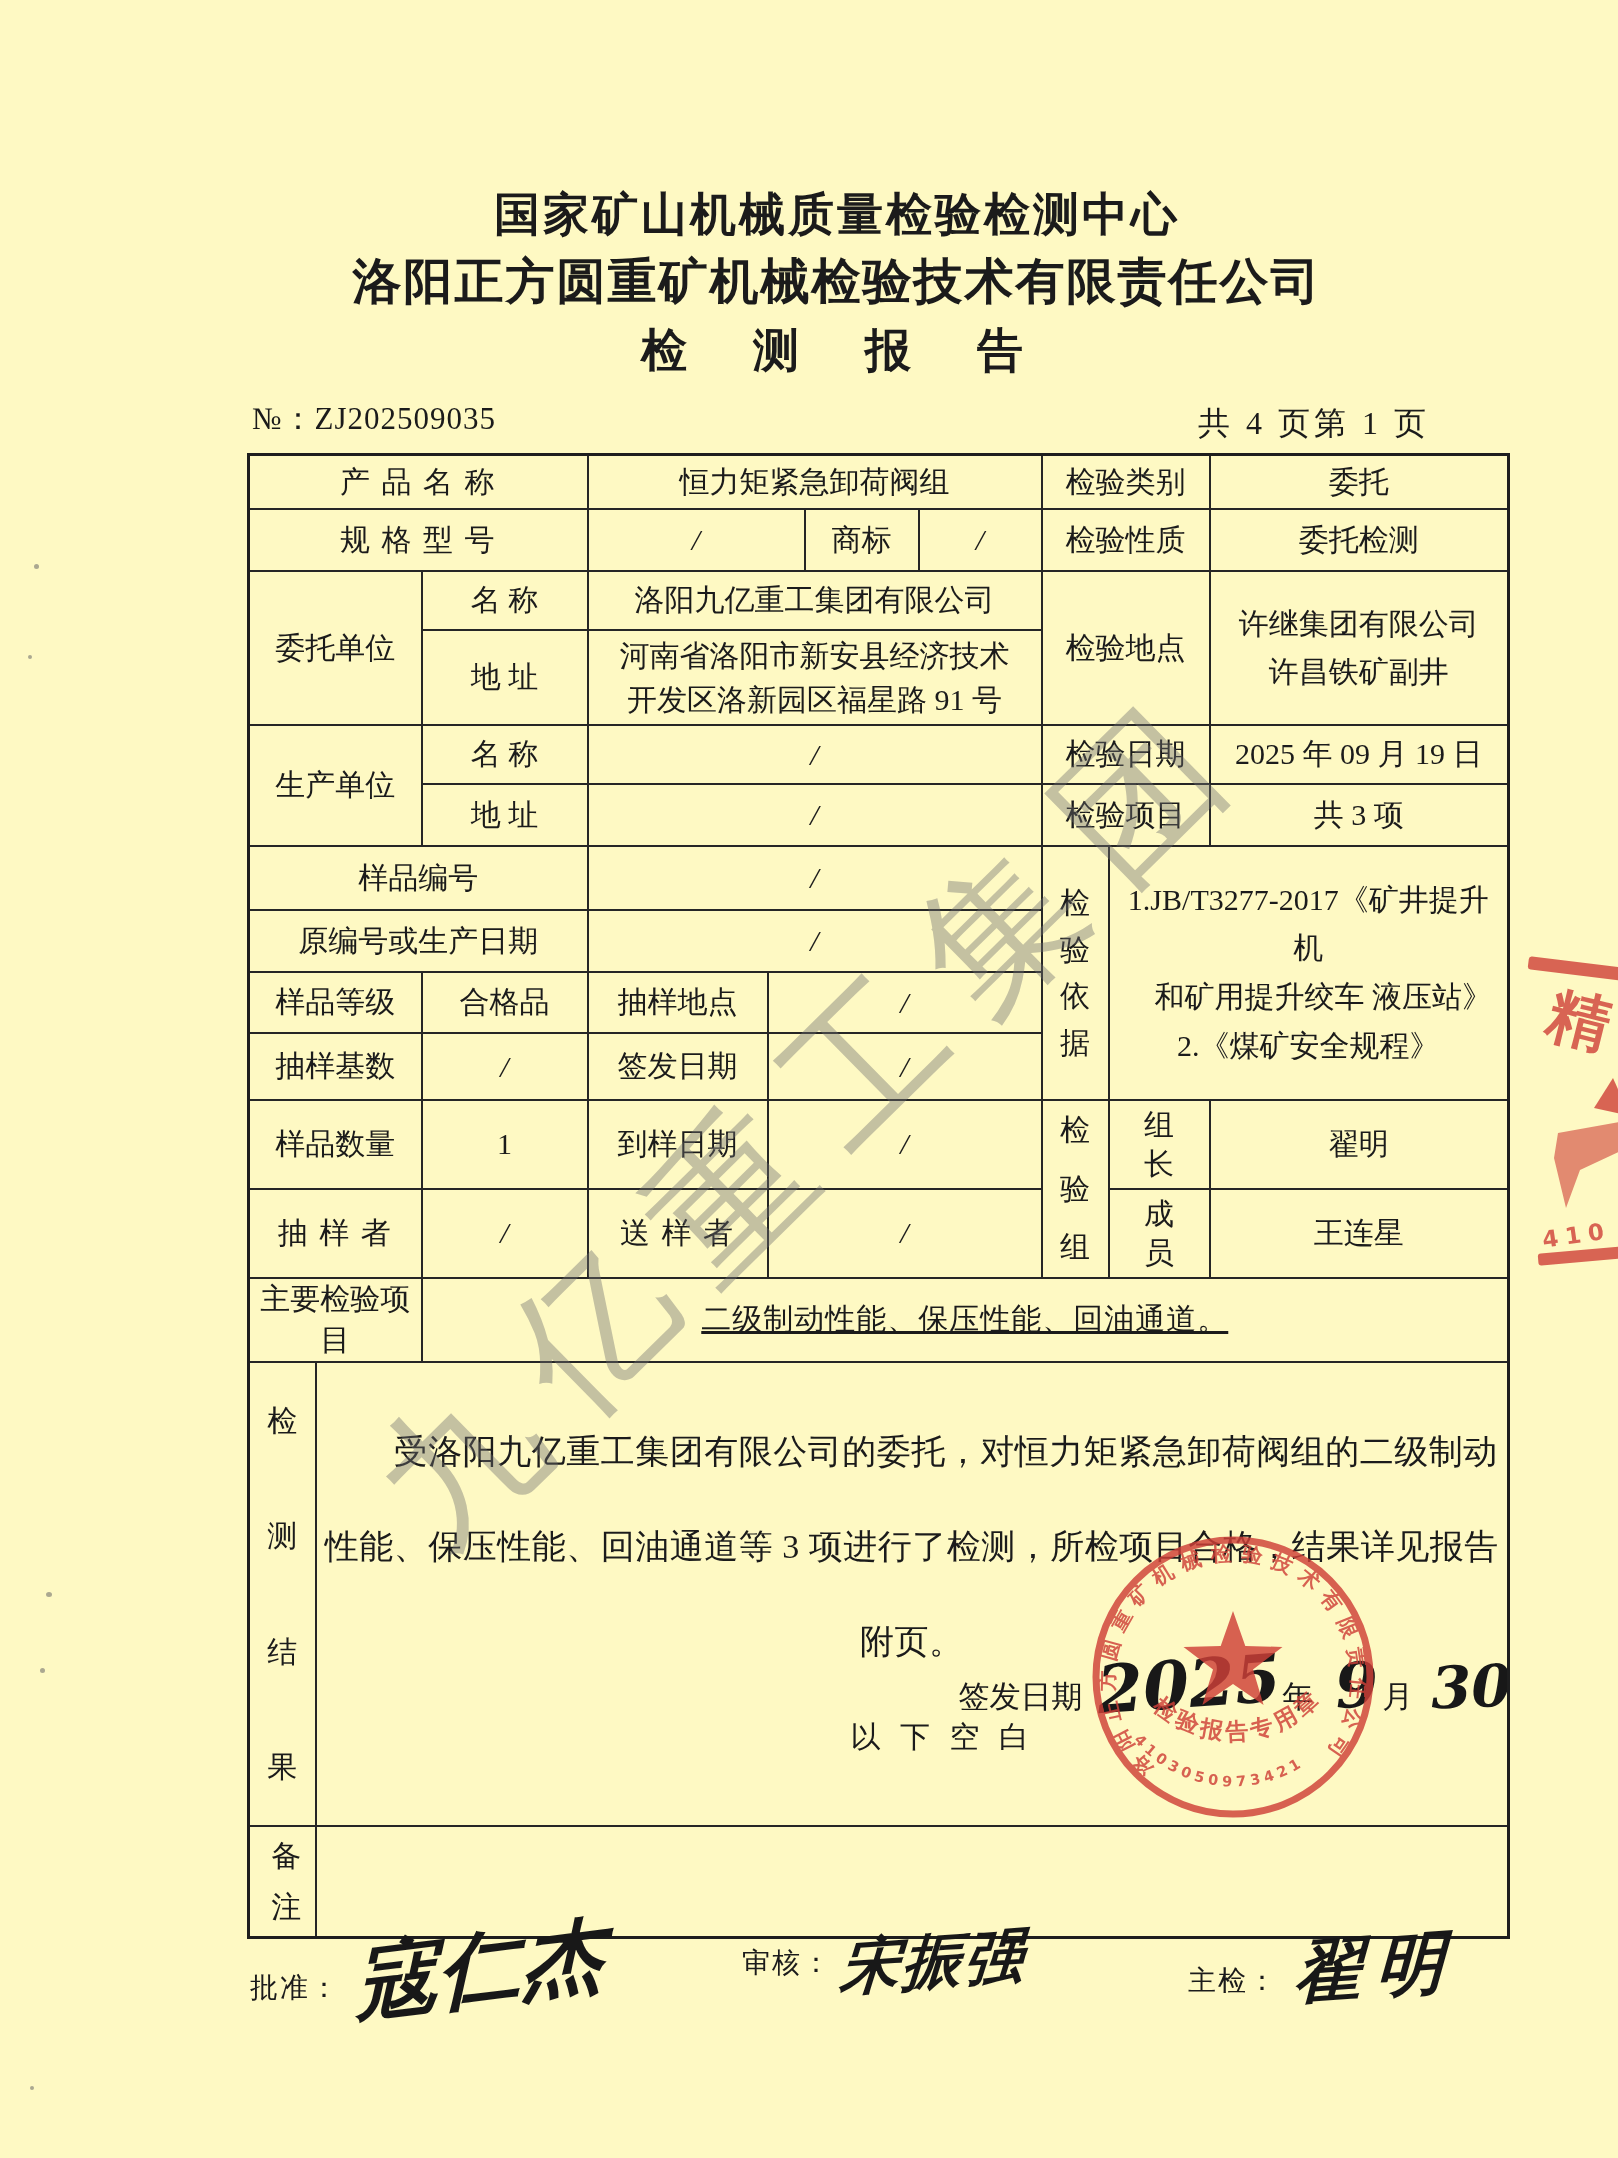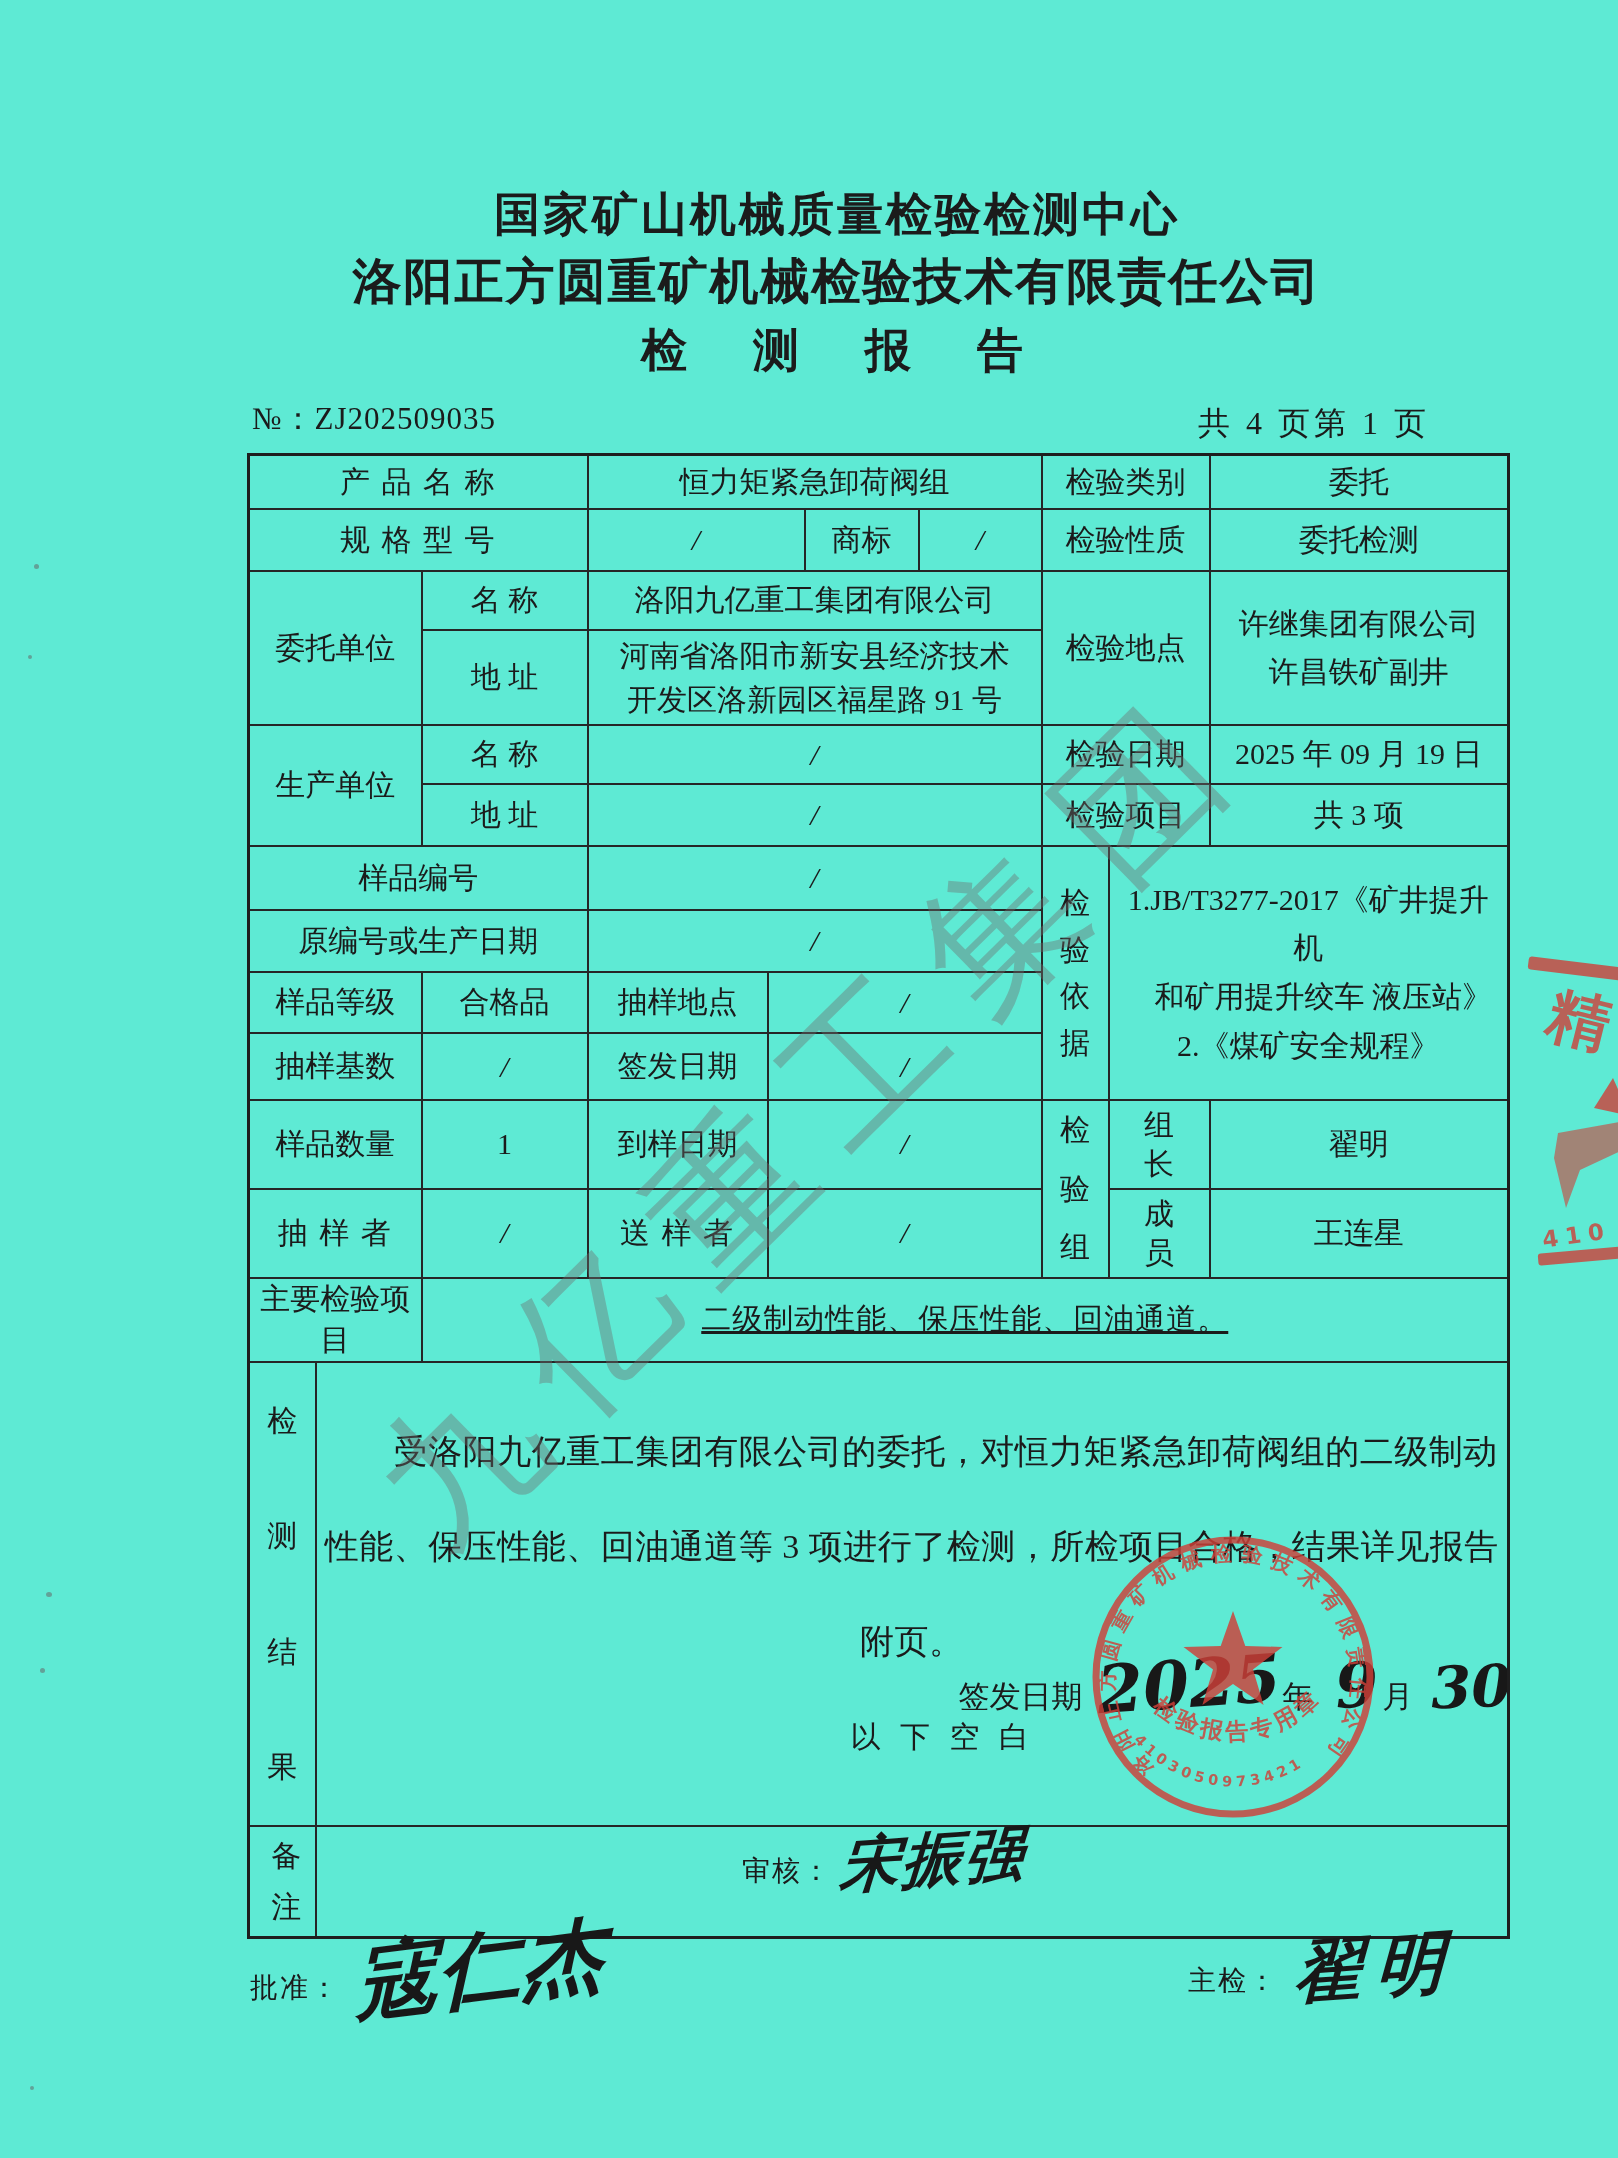--- a/index.html
+++ b/index.html
@@ -1,18 +1,18 @@
 <!DOCTYPE html>
 <html><head>
 <meta charset="utf-8">
 <style>
   html,body{margin:0;padding:0;background:#e8e8e6;}
   .page{
     position:relative; width:1618px; height:2158px; margin:0 auto;
-    background:#5eead4; overflow:hidden;
+    background:#fef9c3; overflow:hidden;
     font-family:"Liberation Serif","DejaVu Serif",serif;
     color:#1b1b1b;
   }
   
   .titles{position:absolute; left:0; top:182px; width:1618px; text-align:center; transform:translateX(28px);}
   .title1{font-family:"Liberation Sans","DejaVu Sans",sans-serif; font-size:46px; font-weight:600; letter-spacing:3px; line-height:64px;}
   .title2{font-family:"Liberation Sans","DejaVu Sans",sans-serif; font-size:49px; font-weight:600; letter-spacing:2px; line-height:70px;}
   .title3{font-family:"Liberation Sans","DejaVu Sans",sans-serif; font-size:46px; font-weight:700; letter-spacing:10px; line-height:68px;}
   .no-line{position:absolute; left:252px; top:398px; font-size:31px; letter-spacing:1px;}
   .page-info{position:absolute; left:1198px; top:402px; font-size:32px; letter-spacing:4px;}
@@ -59,21 +59,21 @@
   }
   
   .stamp-main{position:absolute; left:1083px; top:1527px; width:300px; height:300px; z-index:7; opacity:0.82;}
   .edge-stamp{position:absolute; left:1500px; top:950px; width:118px; height:330px; z-index:7; opacity:0.8;}
   .edge-bar{position:absolute; background:#cf4038; border-radius:3px;}
   .edge-char{position:absolute; left:48px; top:28px; color:#cf4038; font-size:62px; font-weight:600; transform:rotate(14deg);}
   .edge-digits{position:absolute; left:42px; top:272px; color:#cf4038; font-size:23px; letter-spacing:7px; font-weight:700; transform:rotate(-8deg); font-family:"DejaVu Sans","Liberation Sans",sans-serif;}
   
   .sig-group{position:absolute; display:flex; align-items:baseline; white-space:nowrap;}
   .sig-label{font-size:28px; letter-spacing:2px;}
-  .sig-1{left:250px; top:1915px;} .sig-2{left:742px; top:1820px;} .sig-3{left:1188px; top:1922px;}
+  .sig-1{left:250px; top:1915px;} .sig-2{left:742px; top:1922px;align-items:center;} .sig-3{left:1188px; top:1922px;}
   .sig-hw1{font-size:82px; transform:rotate(-7deg) skewX(-6deg); margin-left:14px; letter-spacing:2px;}
   .sig-hw2{font-size:60px; transform:rotate(-4deg) skewX(-8deg); margin-left:8px; letter-spacing:2px;}
   .sig-hw3{font-size:68px; transform:rotate(-4deg) skewX(-6deg); margin-left:16px; letter-spacing:14px;}
   
   .speck{position:absolute; background:#666; border-radius:50%; opacity:.55;}
 </style>
 </head>
 <body>
 
 <div class="page">

